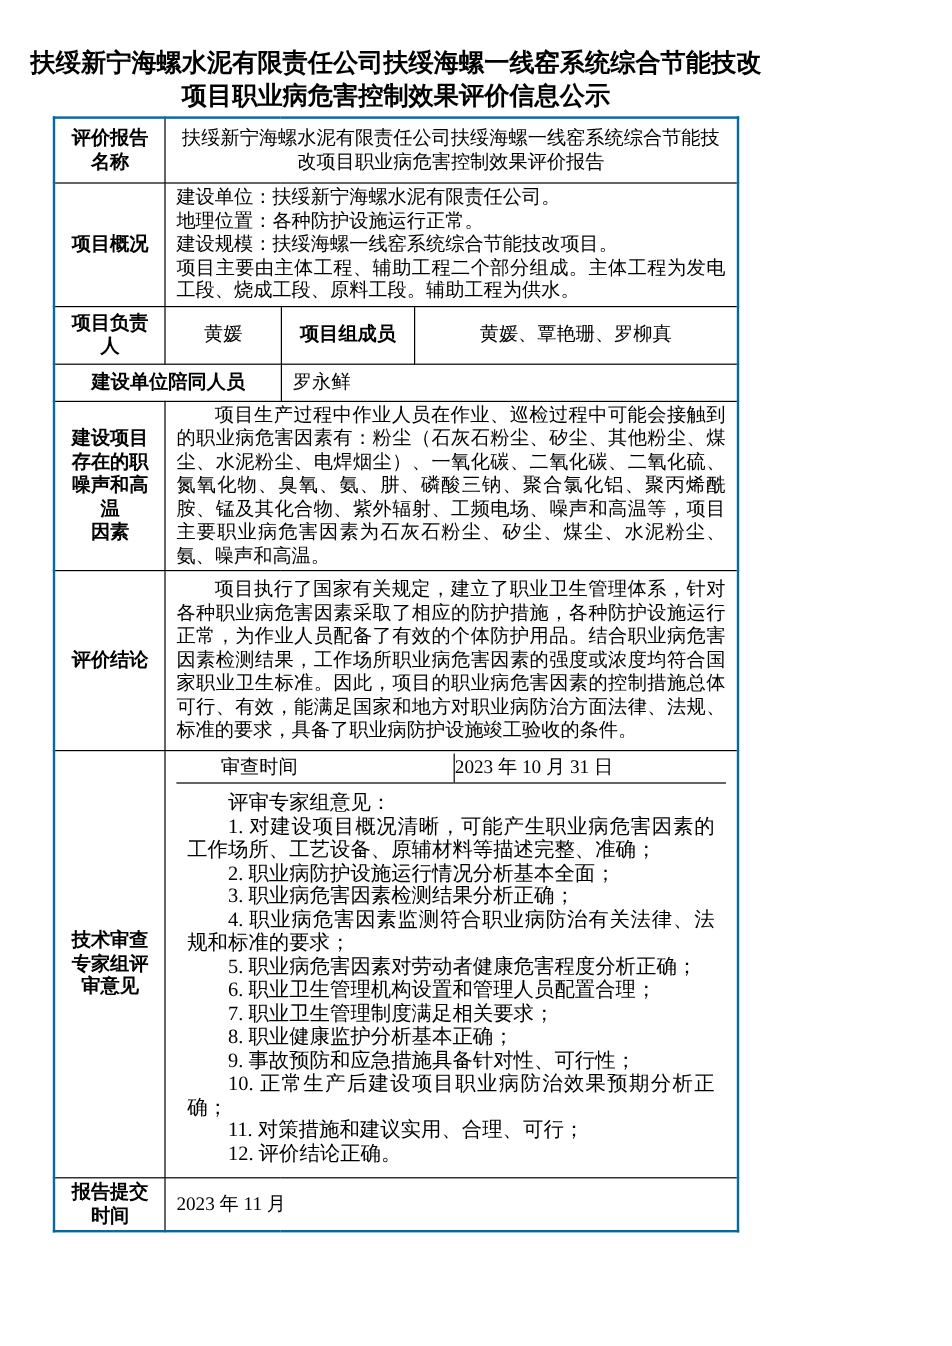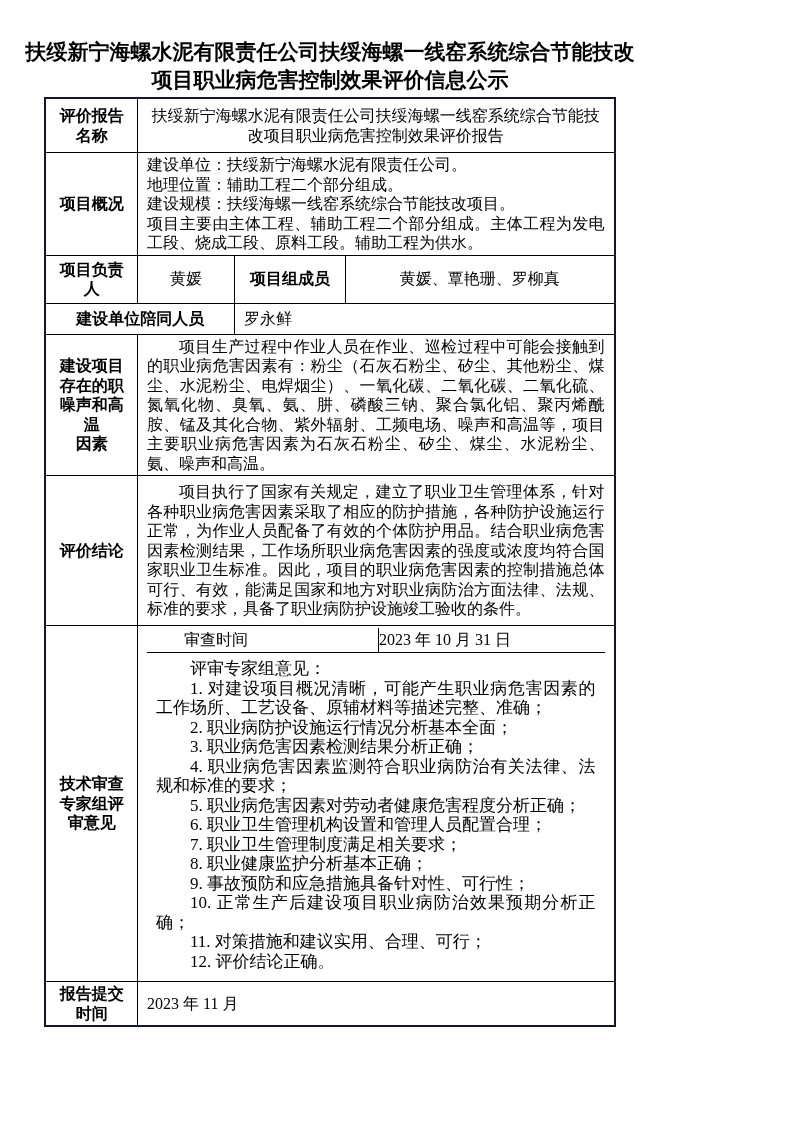--- a/index.html
+++ b/index.html
@@ -22,21 +22,21 @@
     font-size: 21px;
     font-weight: bold;
     line-height: 28px;
     text-align: center;
     white-space: pre-line;
   }
   table.report {
     width: 569px;
     margin: 0 auto;
     border-collapse: collapse;
-    border: 2px solid #0f172a;
+    border: 2px solid #0369a1;
     table-layout: fixed;
   }
   table.report td {
     border: 1px solid #000000;
     font-size: 16px;
     line-height: 19.5px;
     vertical-align: middle;
     padding: 2px 9px;
     overflow: hidden;
   }
@@ -100,21 +100,21 @@
       <td class="hdr" style="height:49px">评价报告
 名称</td>
       <td colspan="3" class="pre-center">扶绥新宁海螺水泥有限责任公司扶绥海螺一线窑系统综合节能技
 改项目职业病危害控制效果评价报告</td>
     </tr>
 
     <tr>
       <td class="hdr" style="height:96px">项目概况</td>
       <td colspan="3" class="tight">
         <div class="para">建设单位：扶绥新宁海螺水泥有限责任公司。</div>
-        <div class="para">地理位置：辅助工程二个部分组成。</div>
+        <div class="para">地理位置：各种防护设施运行正常。</div>
         <div class="para">建设规模：扶绥海螺一线窑系统综合节能技改项目。</div>
         <div class="para">项目主要由主体工程、辅助工程二个部分组成。主体工程为发电工段、烧成工段、原料工段。辅助工程为供水。</div>
       </td>
     </tr>
 
     <tr>
       <td class="hdr" style="height:43px">项目负责
 人</td>
       <td class="center">黄媛</td>
       <td class="hdr">项目组成员</td>

